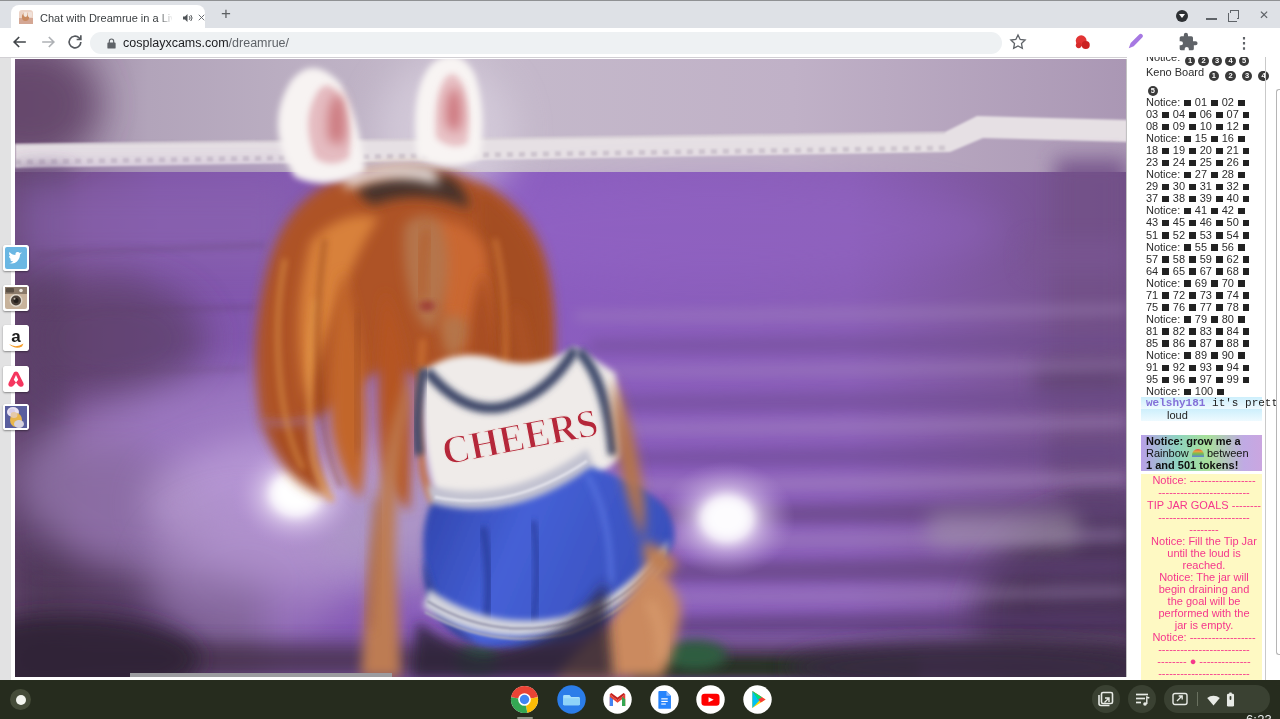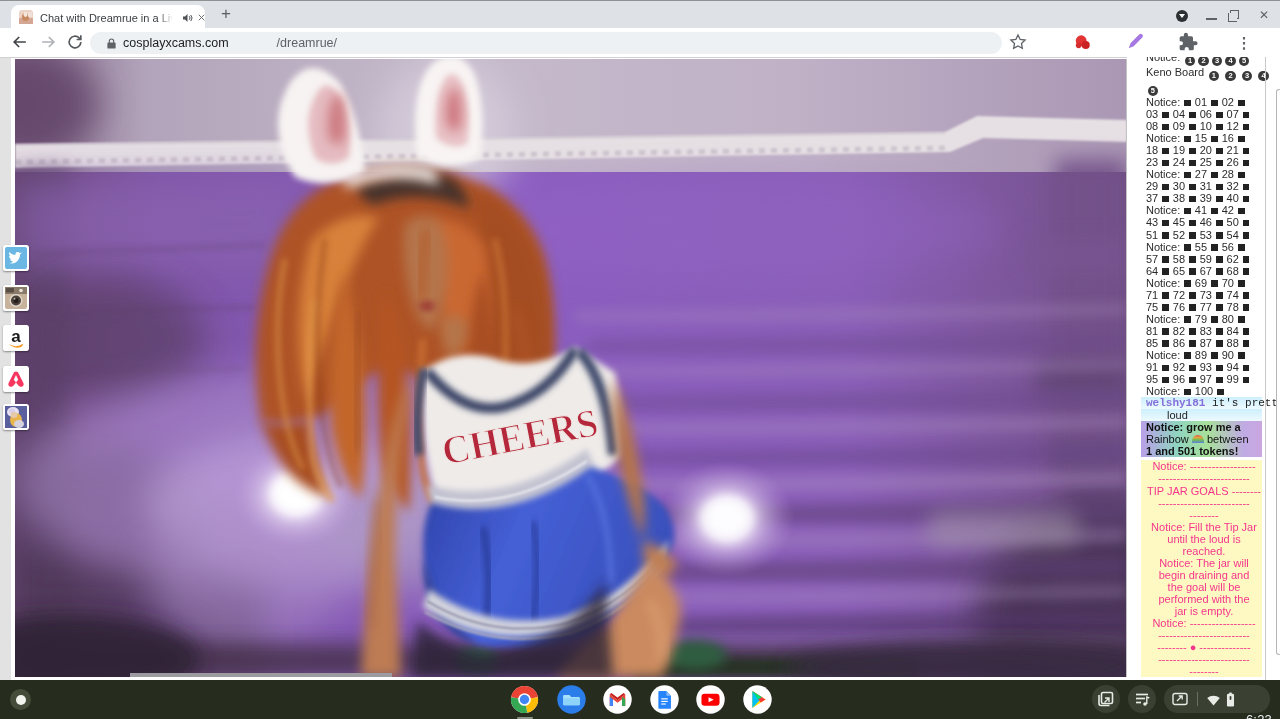--- a/index.html
+++ b/index.html
@@ -30,21 +30,21 @@
   #btnrestore:before { content:""; position:absolute; left:-3.5px; top:1.5px; width:8px; height:8px;
     border-left:1.2px solid #5f6368; border-bottom:1.2px solid #5f6368; background:#dee1e6;}
   #btnclose { left:1256px; width:16px; font-size:12px; line-height:28px; }
 
   #toolbar { position:absolute; left:0; top:28px; width:1280px; height:29px; background:#fff; }
   .navic { position:absolute; top:4px; width:20px; height:20px; }
   #omnibox { position:absolute; left:90px; top:3.5px; width:912px; height:22px; border-radius:11px;
     background:#eef1f3; }
   #lock { position:absolute; left:16px; top:5px; }
   #url { position:absolute; left:33px; top:4px; font-size:12.5px; color:#202124; }
-  #url .gray { color:#5f6368;padding-left:48px; }
+  #url .gray { color:#5f6368; }
 
   
   #page { position:absolute; left:0; top:57px; width:1280px; height:623px; background:#fff; }
   #leftstrip { position:absolute; left:0; top:0; width:11px; height:623px; background:#e2e2e3; }
   #video { position:absolute; left:15px; top:2px; width:1112px; height:618px; overflow:hidden; border-right:1px solid #c2c2c2; }
   #progressbar { position:absolute; left:130px; top:616px; width:262px; height:4px; background:#9c9ca0; }
 
   
   .soc { position:absolute; left:3px; width:26px; height:26px; border-radius:2px;
     box-shadow:0 1px 2px rgba(0,0,0,.4); }
@@ -388,21 +388,21 @@
         <div>75 <span class="sq"></span> 76 <span class="sq"></span> 77 <span class="sq"></span> 78 <span class="sq"></span></div>
         <div>Notice: <span class="sq"></span> 79 <span class="sq"></span> 80 <span class="sq"></span></div>
         <div>81 <span class="sq"></span> 82 <span class="sq"></span> 83 <span class="sq"></span> 84 <span class="sq"></span></div>
         <div>85 <span class="sq"></span> 86 <span class="sq"></span> 87 <span class="sq"></span> 88 <span class="sq"></span></div>
         <div>Notice: <span class="sq"></span> 89 <span class="sq"></span> 90 <span class="sq"></span></div>
         <div>91 <span class="sq"></span> 92 <span class="sq"></span> 93 <span class="sq"></span> 94 <span class="sq"></span></div>
         <div>95 <span class="sq"></span> 96 <span class="sq"></span> 97 <span class="sq"></span> 99 <span class="sq"></span></div>
         <div>Notice: <span class="sq"></span> 100 <span class="sq"></span></div>
         <div class="welshy" style="font-weight:bold;font-family:Liberation Mono, monospace;"><span style="color:#8470d8;">welshy181</span> <span style="color:#222;font-weight:normal;">it's pretty</span></div>
         <div class="welshy" style="font-weight:bold;padding-left:26px;"><span style="color:#222;font-weight:normal;">loud</span></div>
-        <div class="rainbow" style="font-weight:bold;color:#111;margin-top:0;">Notice: grow me a</div>
+        <div class="rainbow" style="font-weight:bold;color:#111;margin-top:14px;">Notice: grow me a</div>
         <div class="rainbow" style="font-weight:normal;color:#111;">Rainbow <span id="rbico"></span> between</div>
         <div class="rainbow" style="font-weight:bold;color:#111;">1 and 501 tokens!</div>
         <div class="pink" style="margin-top:3px;">Notice: ------------------</div>
         <div class="pink">-------------------------</div>
         <div class="pink">TIP JAR GOALS --------</div>
         <div class="pink">-------------------------</div>
         <div class="pink">--------</div>
         <div class="pink">Notice: Fill the Tip Jar</div>
         <div class="pink">until the loud is</div>
         <div class="pink">reached.</div>

